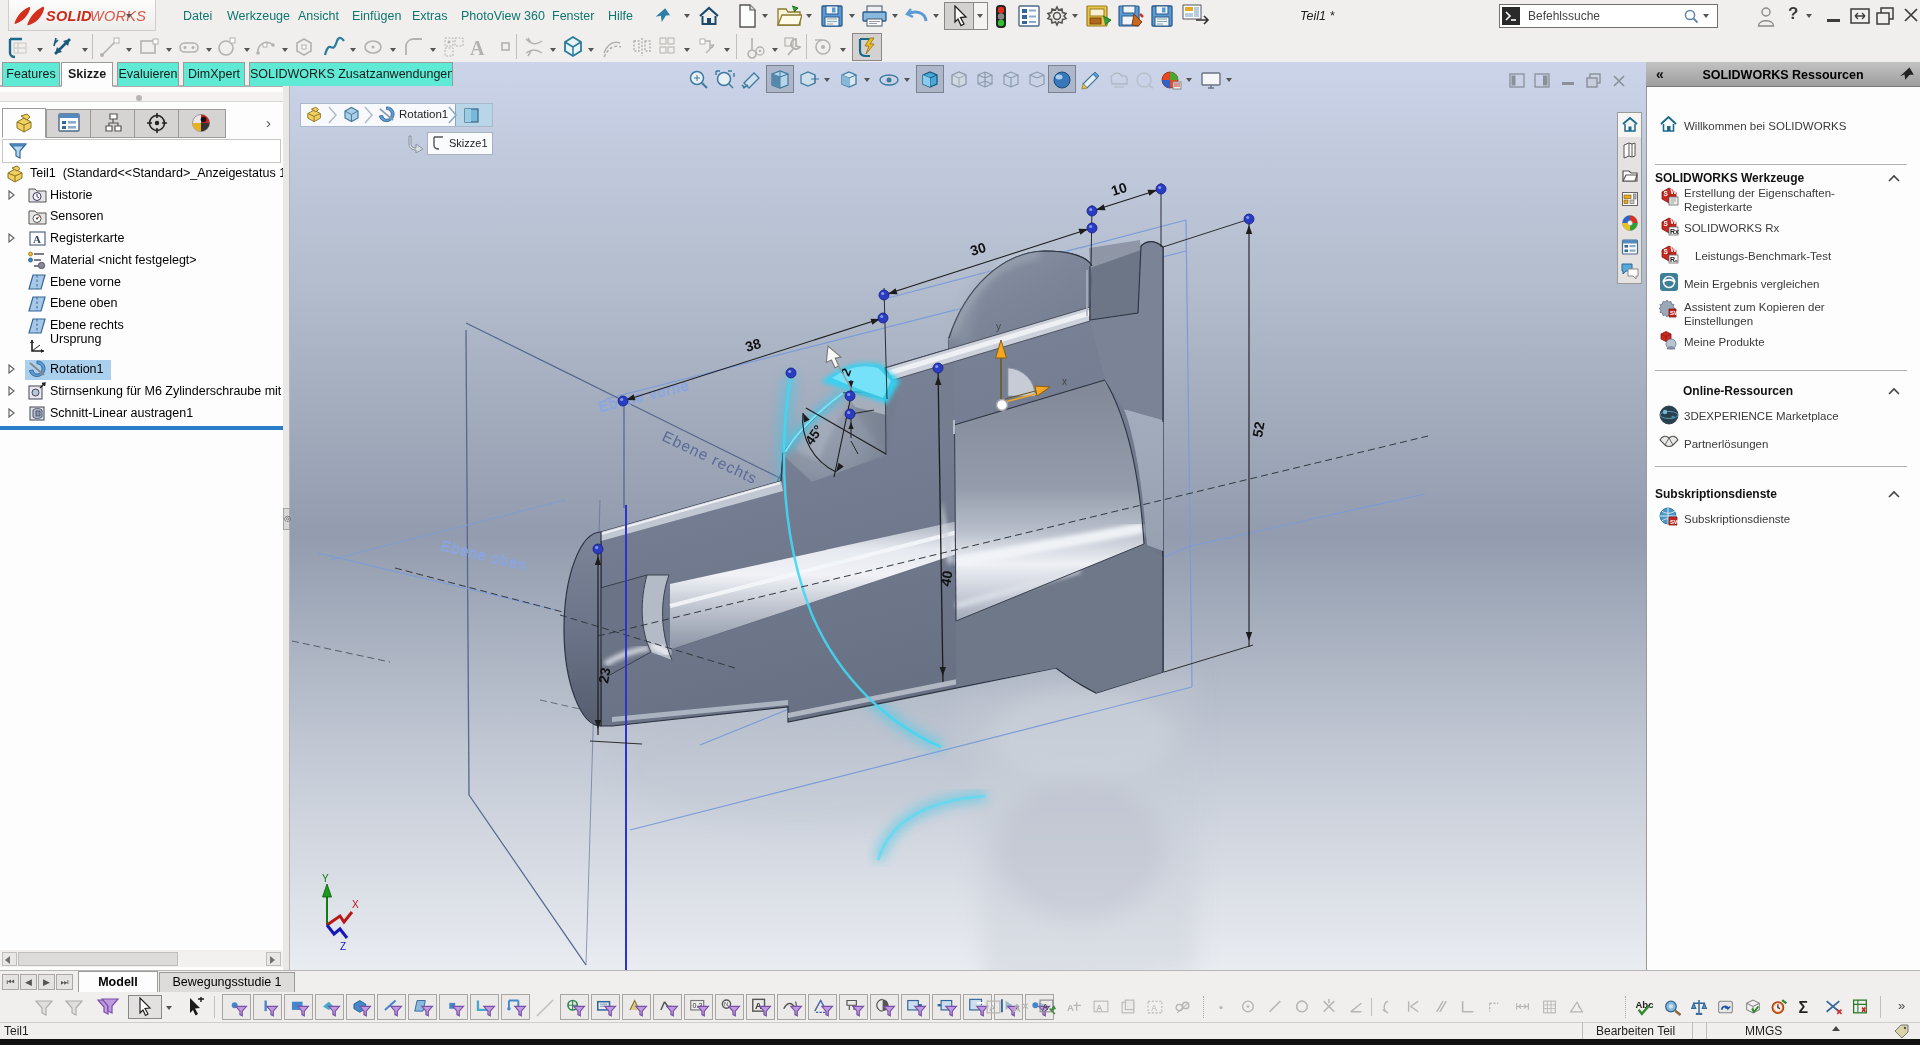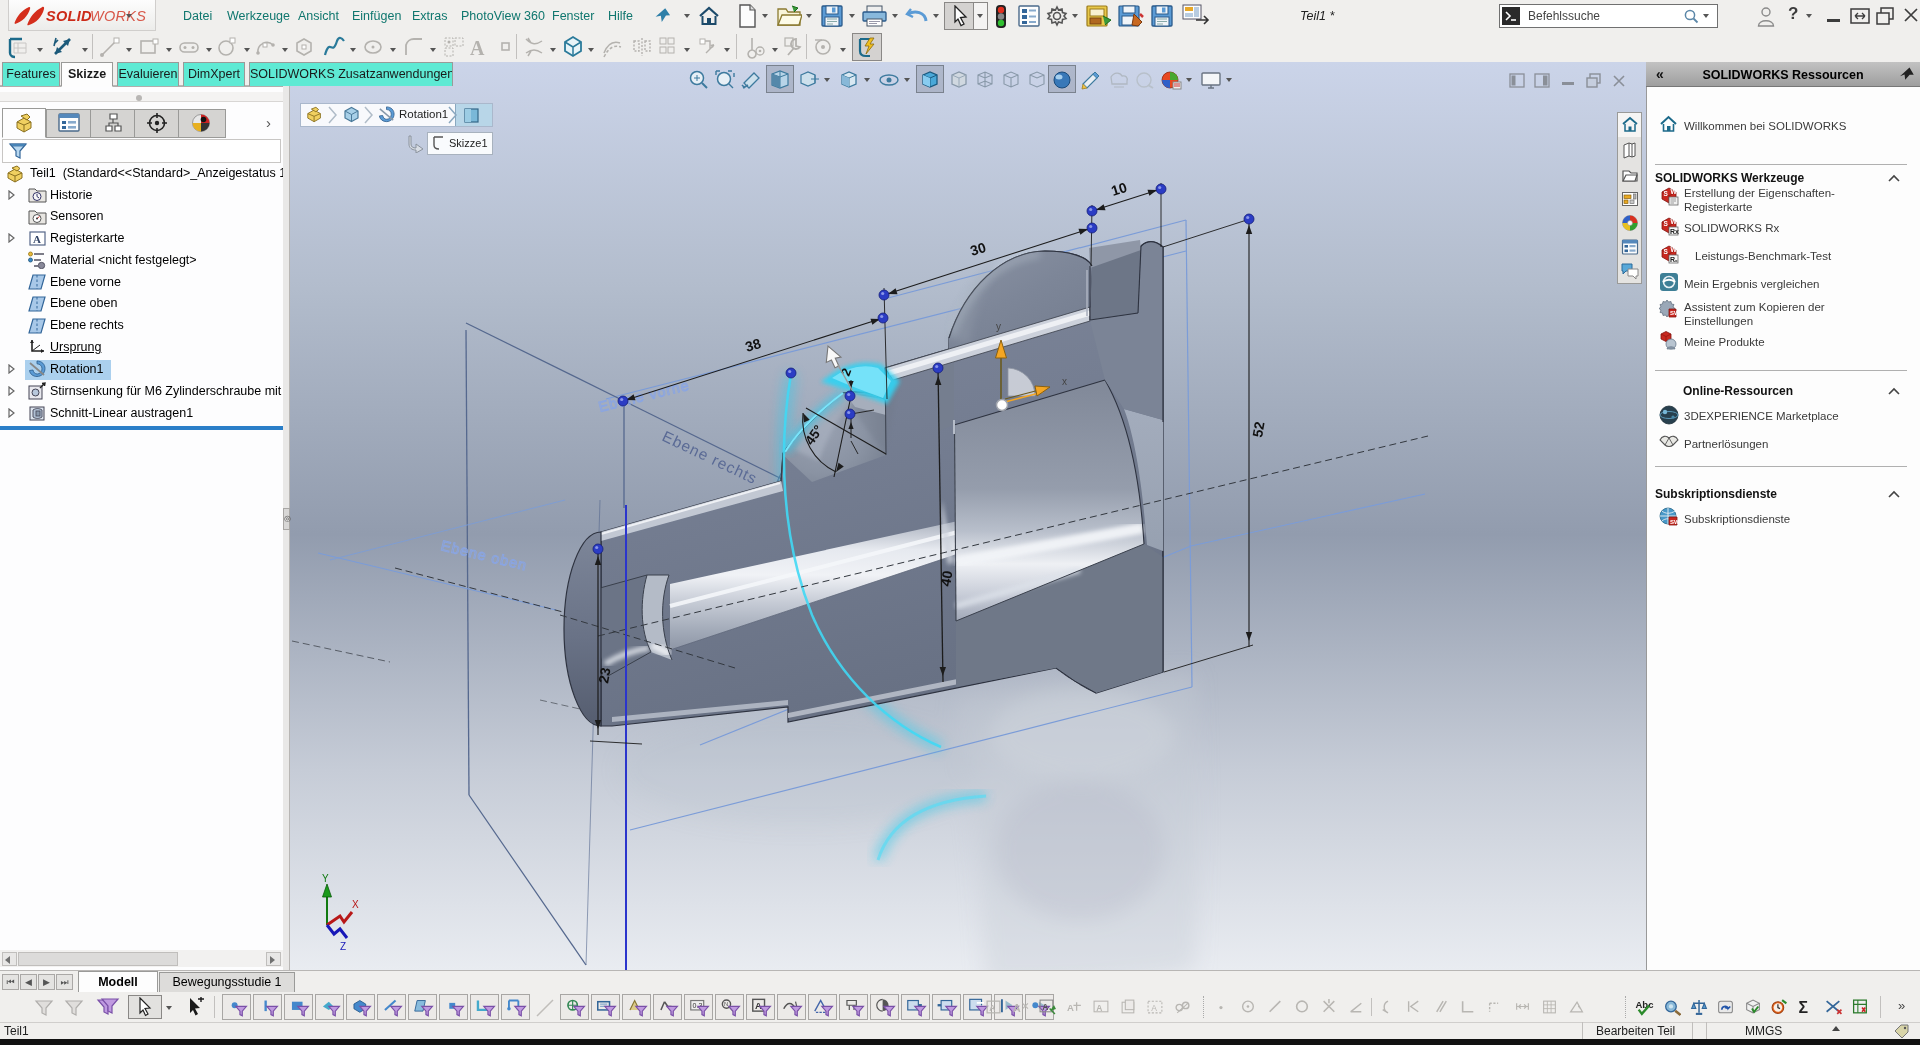--- a/index.html
+++ b/index.html
@@ -747,21 +747,21 @@
   <path d="M6 3 L11 1 L14 3.5 L11 6 L8.5 4.5 Z" fill="#f0d060" stroke="#8a7020" stroke-width="1"></path>
 </svg>
 <div class="tree-row" style="top:163px;left:30px;width:253px;">Teil1&nbsp; (Standard&lt;&lt;Standard&gt;_Anzeigestatus 1&gt;)</div>
 <div class="tree-row" style="top:185px;left:50px;">Historie</div>
 <div class="tree-row" style="top:206px;left:50px;">Sensoren</div>
 <div class="tree-row" style="top:228px;left:50px;">Registerkarte</div>
 <div class="tree-row" style="top:250px;left:50px;">Material &lt;nicht festgelegt&gt;</div>
 <div class="tree-row" style="top:272px;left:50px;">Ebene vorne</div>
 <div class="tree-row" style="top:293px;left:50px;">Ebene oben</div>
 <div class="tree-row" style="top:315px;left:50px;">Ebene rechts</div>
-<div class="tree-row" style="top:337px;left:50px;text-decoration:underline;">Ursprung</div>
+<div class="tree-row" style="top:329px;left:50px;">Ursprung</div>
 <div class="abs" style="left:25px;top:360px;width:86px;height:20px;background:#abd0ee;"></div>
 <div class="tree-row" style="top:359px;left:50px;">Rotation1</div>
 <div class="tree-row" style="top:381px;left:50px;width:233px;">Stirnsenkung für M6 Zylinderschraube mit Ir</div>
 <div class="tree-row" style="top:403px;left:50px;">Schnitt-Linear austragen1</div>
 
 <svg class="abs" style="left:8px;top:190px" width="8" height="10">
     <path d="M1 1 L6 5 L1 9 Z" fill="none" stroke="#666" stroke-width="1.2"></path>
   </svg>
 <svg class="abs" style="left:8px;top:233px" width="8" height="10">
     <path d="M1 1 L6 5 L1 9 Z" fill="none" stroke="#666" stroke-width="1.2"></path>

